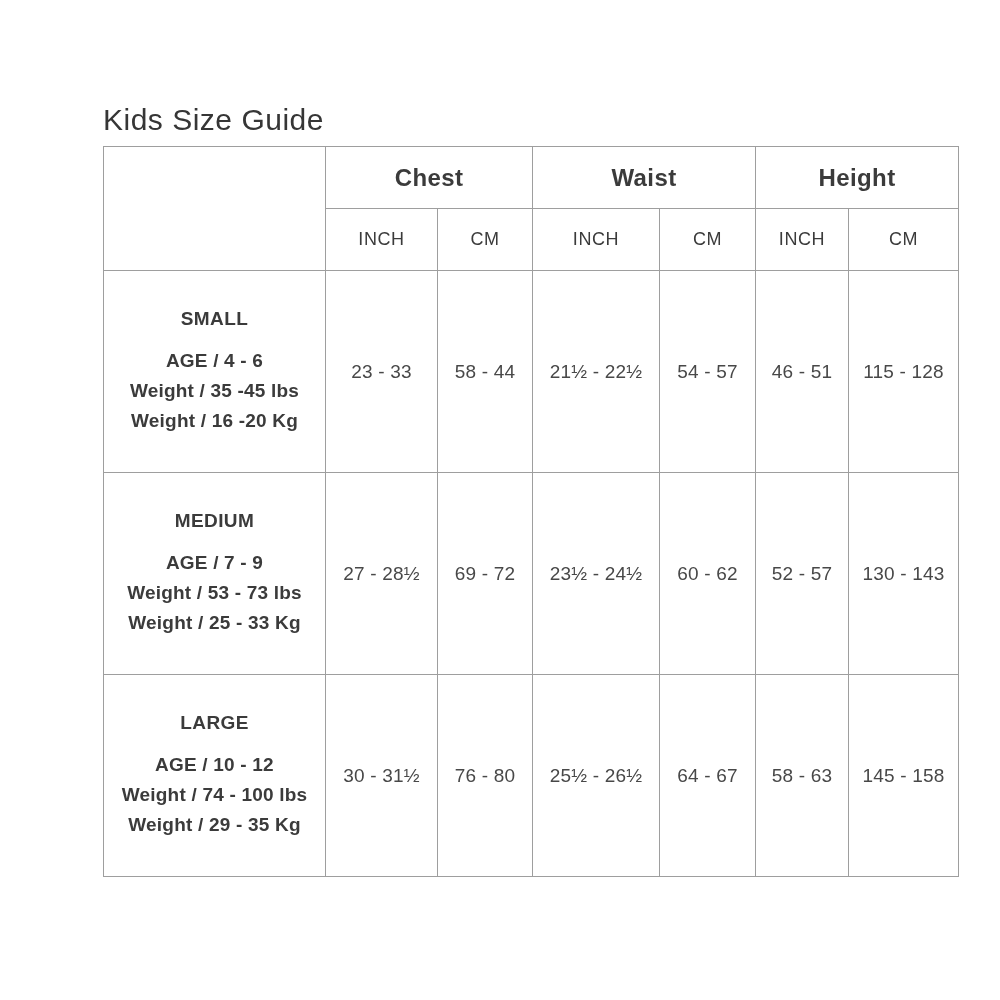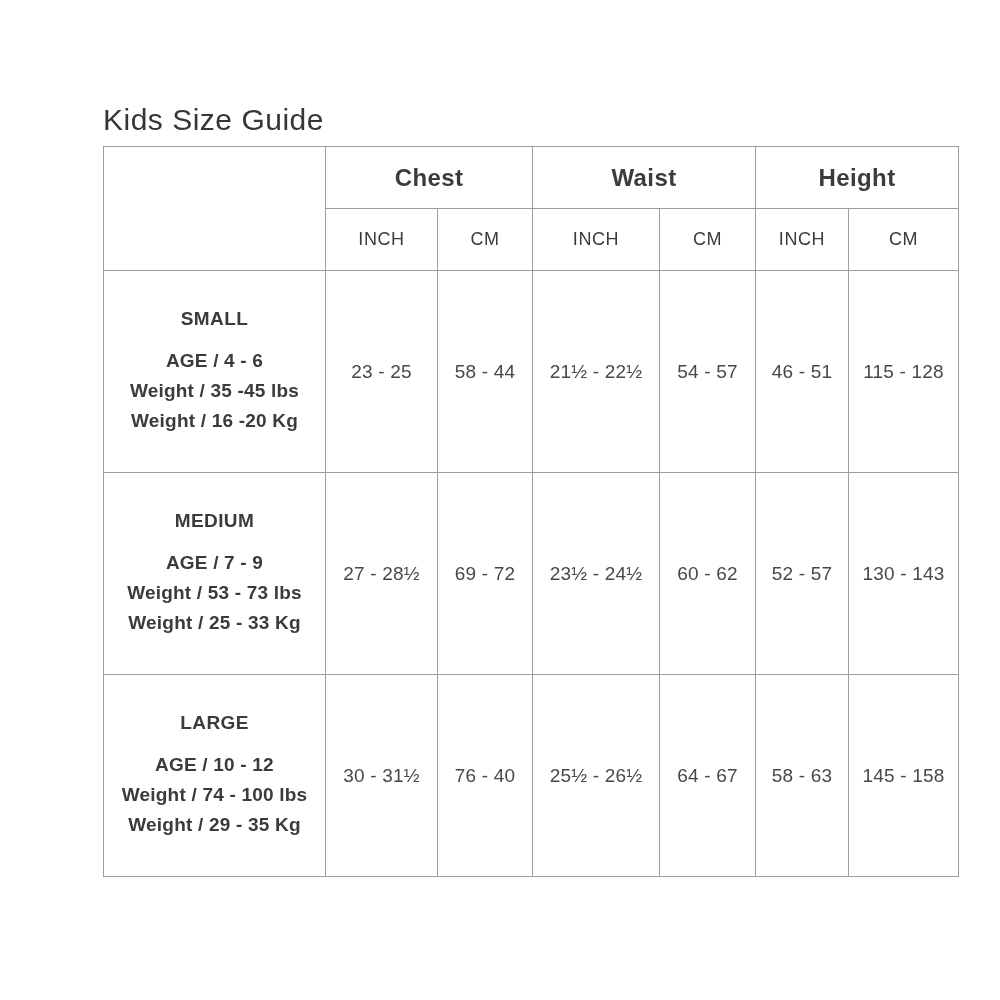--- a/index.html
+++ b/index.html
@@ -107,21 +107,21 @@
       <th class="unit-header">CM</th>
     </tr>
 
     <tr class="size-row">
       <td class="size-label-cell">
         <div class="size-name">SMALL</div>
         <div class="size-detail">AGE / 4 - 6</div>
         <div class="size-detail">Weight / 35 -45 lbs</div>
         <div class="size-detail">Weight / 16 -20 Kg</div>
       </td>
-      <td class="value-cell">23 - 25</td>
+      <td class="value-cell">23 - 33</td>
       <td class="value-cell">58 - 44</td>
       <td class="value-cell">21½ - 22½</td>
       <td class="value-cell">54 - 57</td>
       <td class="value-cell">46 - 51</td>
       <td class="value-cell">115 - 128</td>
     </tr>
 
     <tr class="size-row">
       <td class="size-label-cell">
         <div class="size-name">MEDIUM</div>
@@ -138,21 +138,21 @@
     </tr>
 
     <tr class="size-row">
       <td class="size-label-cell">
         <div class="size-name">LARGE</div>
         <div class="size-detail">AGE / 10 - 12</div>
         <div class="size-detail">Weight / 74 - 100 lbs</div>
         <div class="size-detail">Weight / 29 - 35 Kg</div>
       </td>
       <td class="value-cell">30 - 31½</td>
-      <td class="value-cell">76 - 40</td>
+      <td class="value-cell">76 - 80</td>
       <td class="value-cell">25½ - 26½</td>
       <td class="value-cell">64 - 67</td>
       <td class="value-cell">58 - 63</td>
       <td class="value-cell">145 - 158</td>
     </tr>
   </tbody>
     </table>
 </div>
 
 </body></html>

